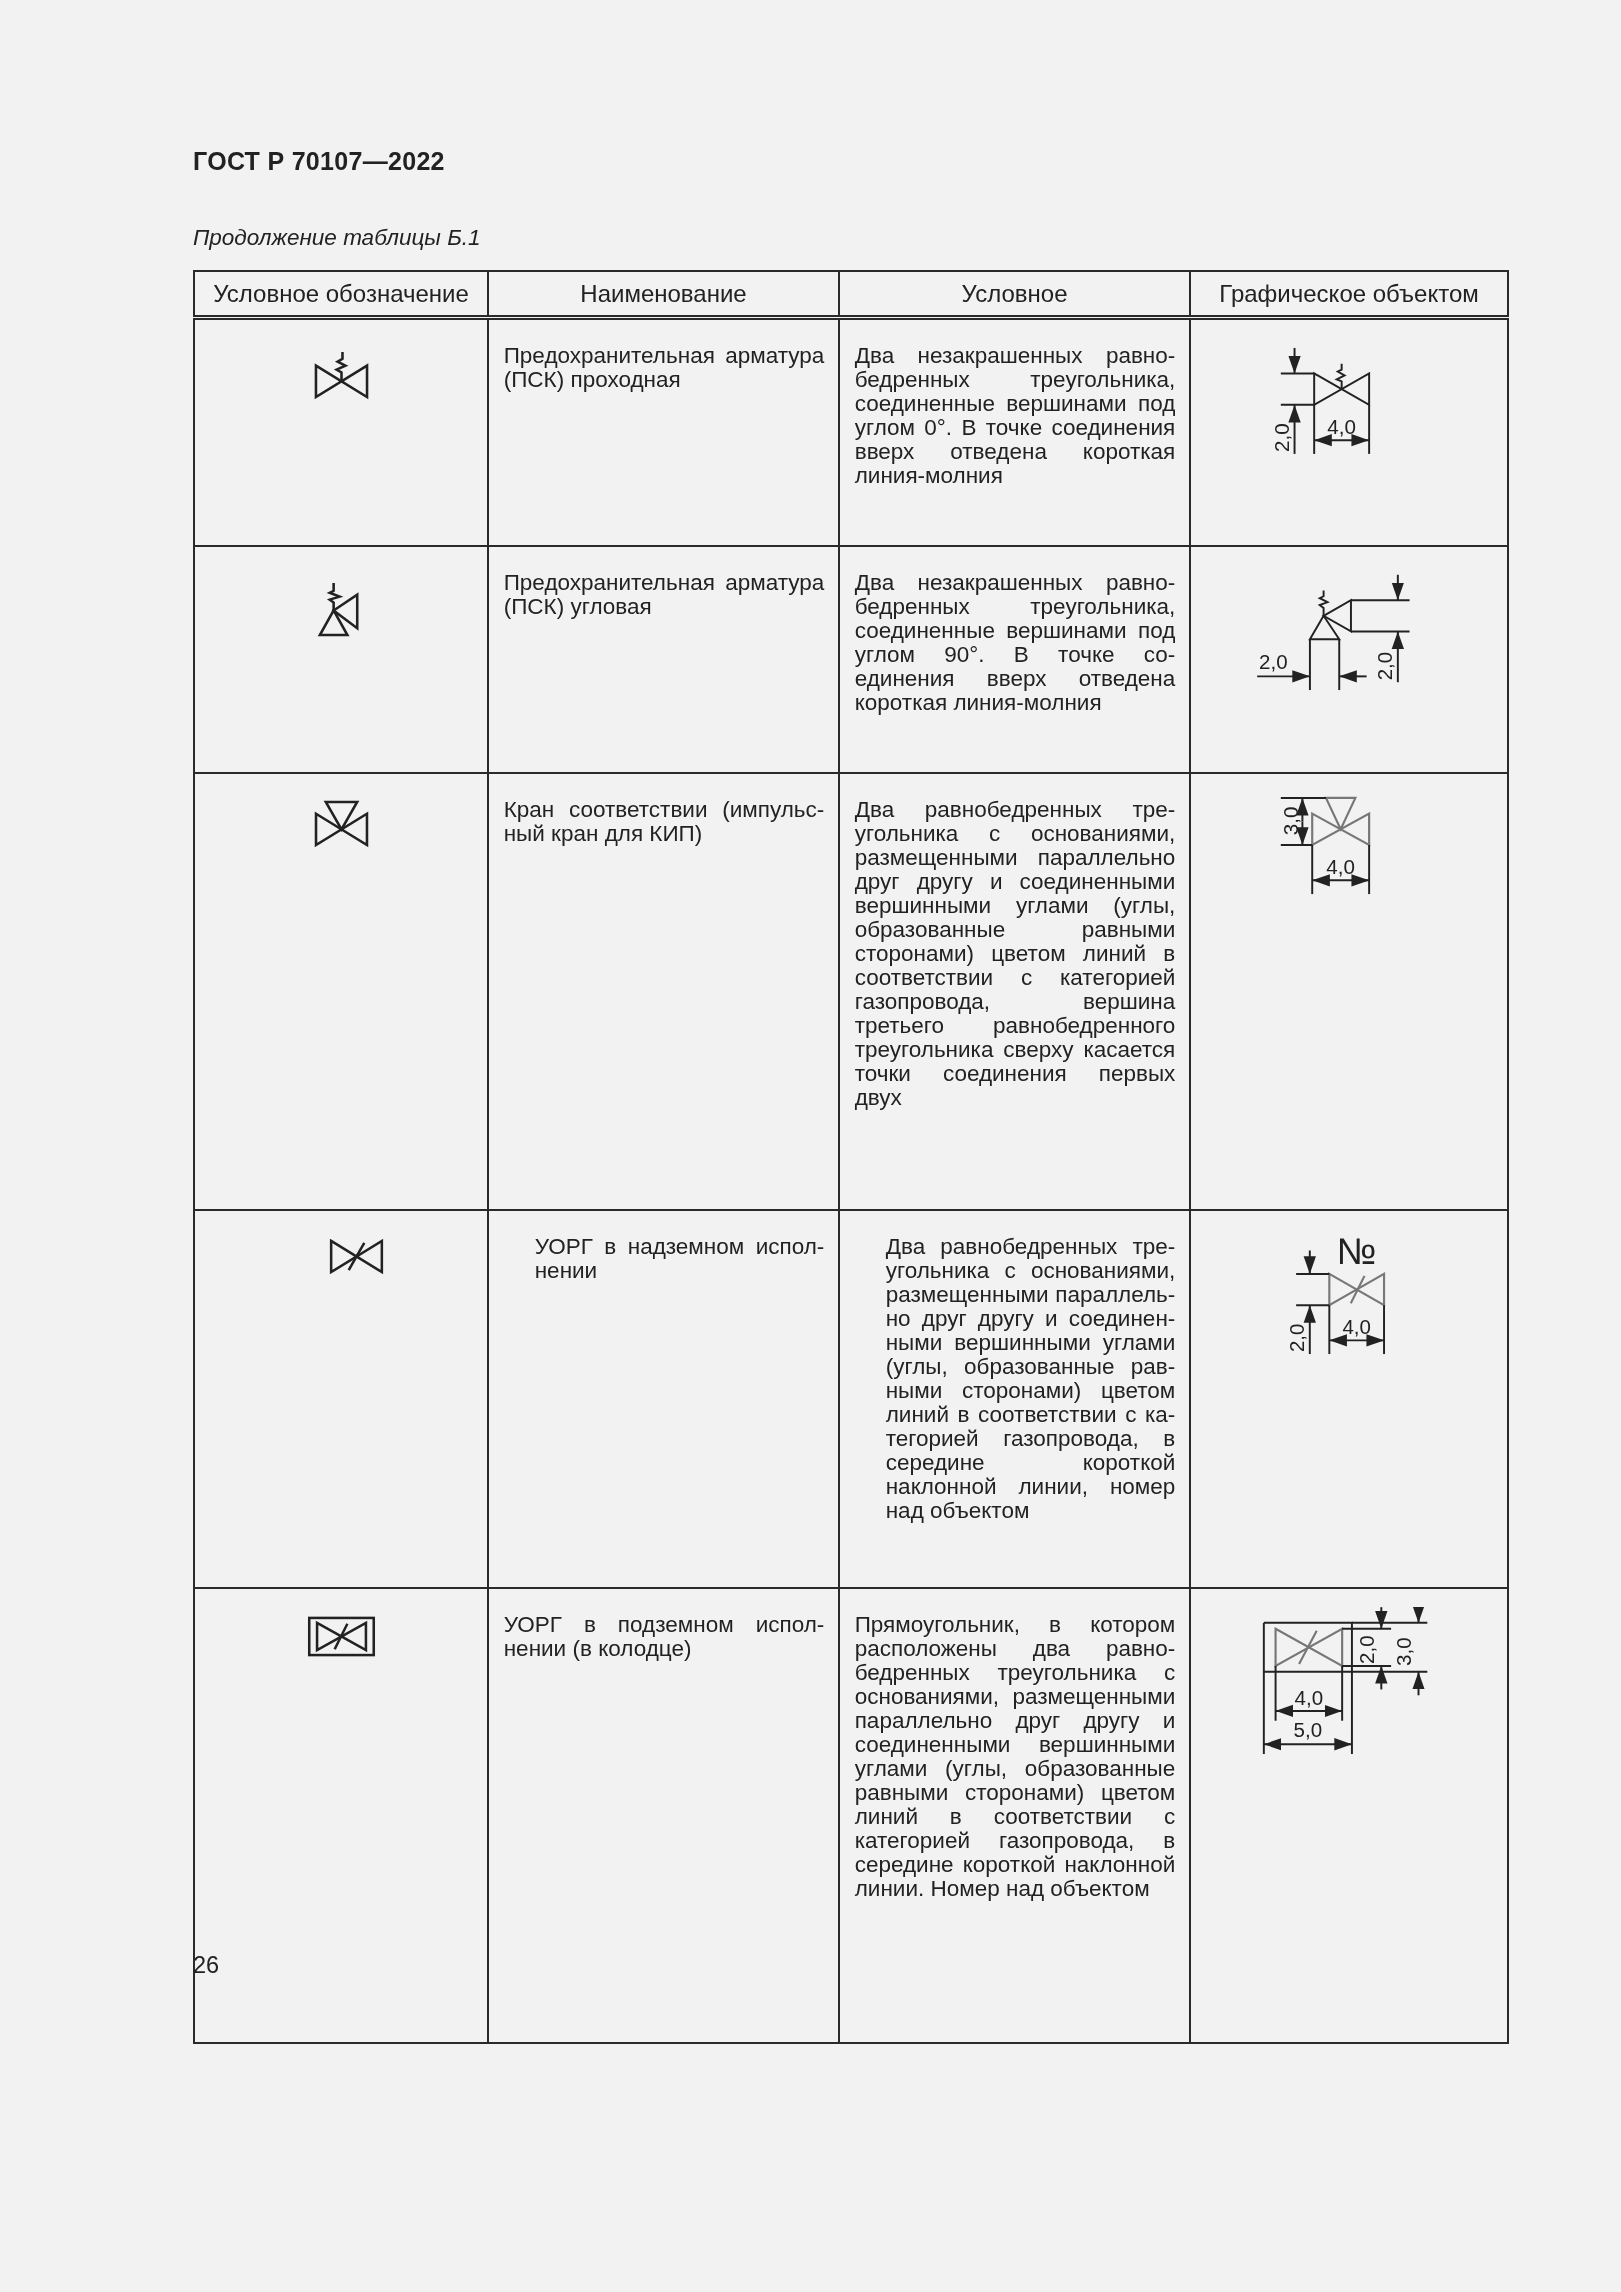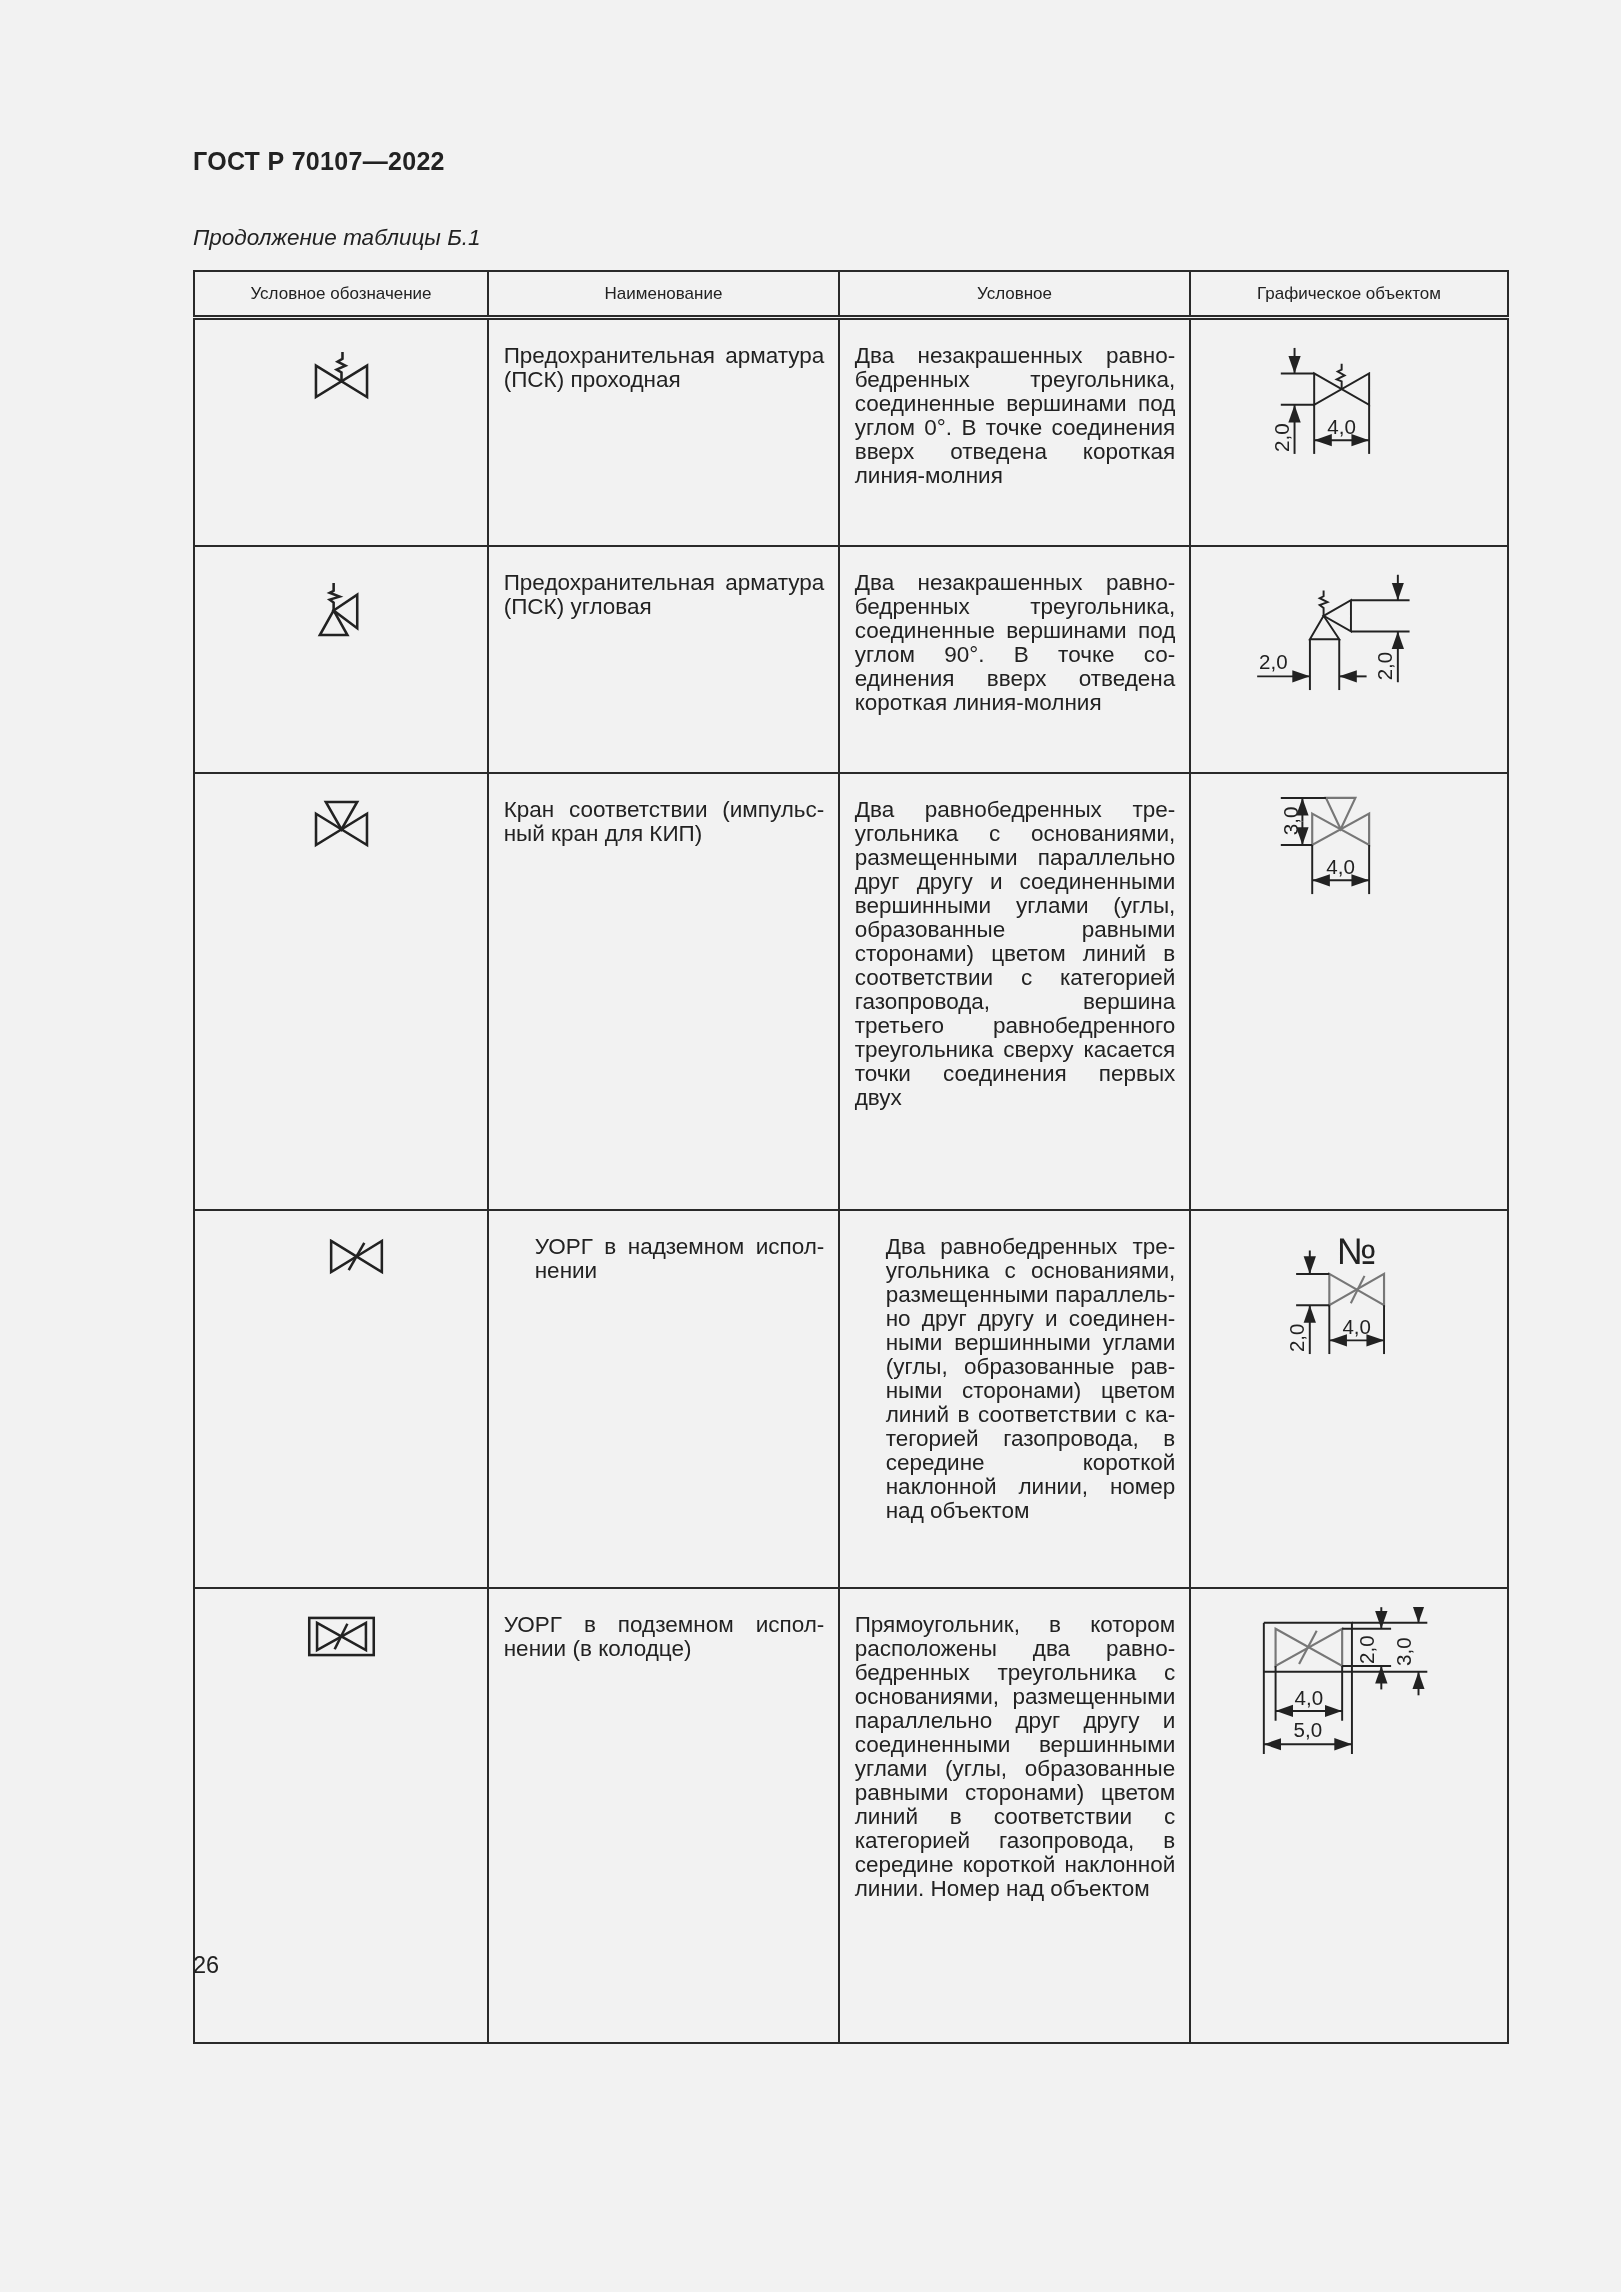--- a/index.html
+++ b/index.html
@@ -29,21 +29,21 @@
     border-collapse: collapse;
     table-layout: fixed;
   }
   table.main td, table.main th {
     border: 2.9px solid #2a2a2a;
     vertical-align: top;
     padding: 0;
   }
   table.main th {
     font-weight: normal;
-    font-size: 17px;
+    font-size: 24px;
     height: 43px;
     vertical-align: middle;
     text-align: center;
     border-bottom: 5.9px double #2a2a2a;
     border-radius: 12px;
   }
   col.c1 { width: 294px; }
   col.c2 { width: 351px; }
   col.c3 { width: 351px; }
   col.c4 { width: 318px; }

